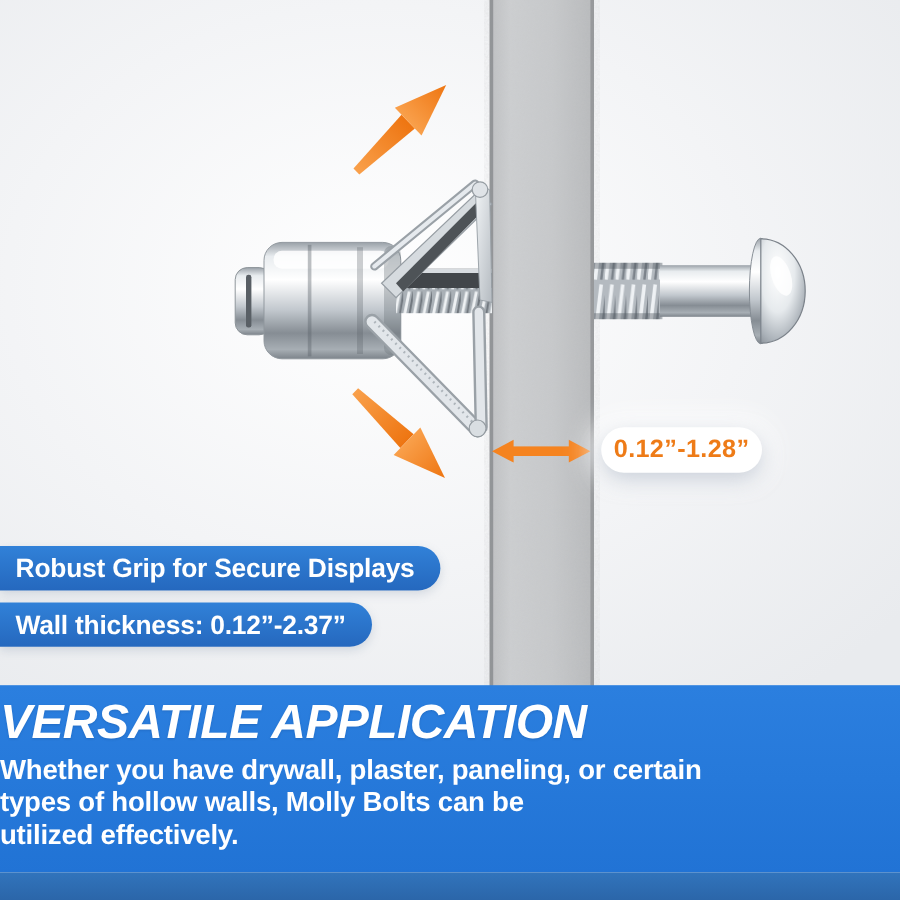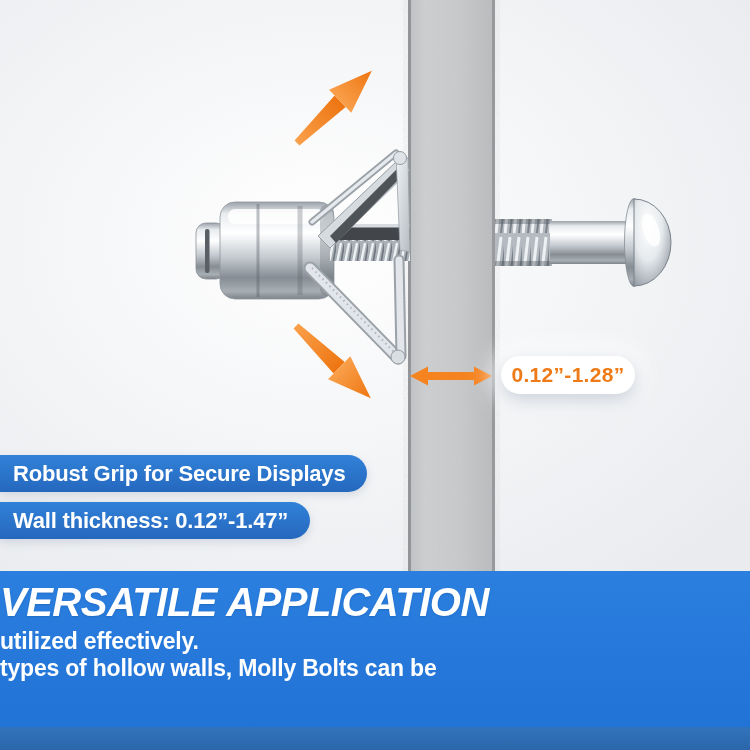--- a/index.html
+++ b/index.html
@@ -181,25 +181,26 @@
       <polygon points="492,376 474,366.5 474,385.5" fill="#f5831f"></polygon>
     </g>
   </svg>
 
   <div class="measure-pill">0.12”-1.28”</div>
 
   <div class="pill pill-1">
     <span>Robust Grip for Secure Displays</span>
   </div>
   <div class="pill pill-2">
-    <span>Wall thickness: 0.12”-1.47”</span>
+    <span>Wall thickness: 0.12”-2.37”</span>
   </div>
 
   <div class="banner">
     <div class="banner-title">VERSATILE APPLICATION</div>
     <div class="banner-body">
+      <span class="banner-line">Whether you have drywall, plaster, paneling, or certain</span>
+      <span class="banner-line">types of hollow walls, Molly Bolts can be</span>
       <span class="banner-line">utilized effectively.</span>
-      <span class="banner-line">types of hollow walls, Molly Bolts can be</span>
     </div>
   </div>
   <div class="footer-strip"></div>
 
 </div>
 
 </body></html>

